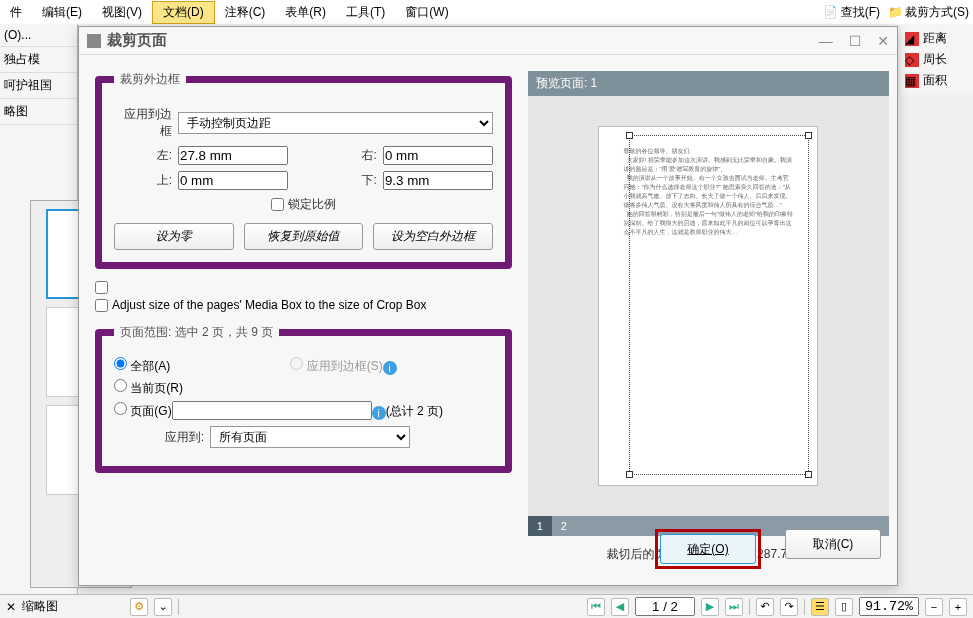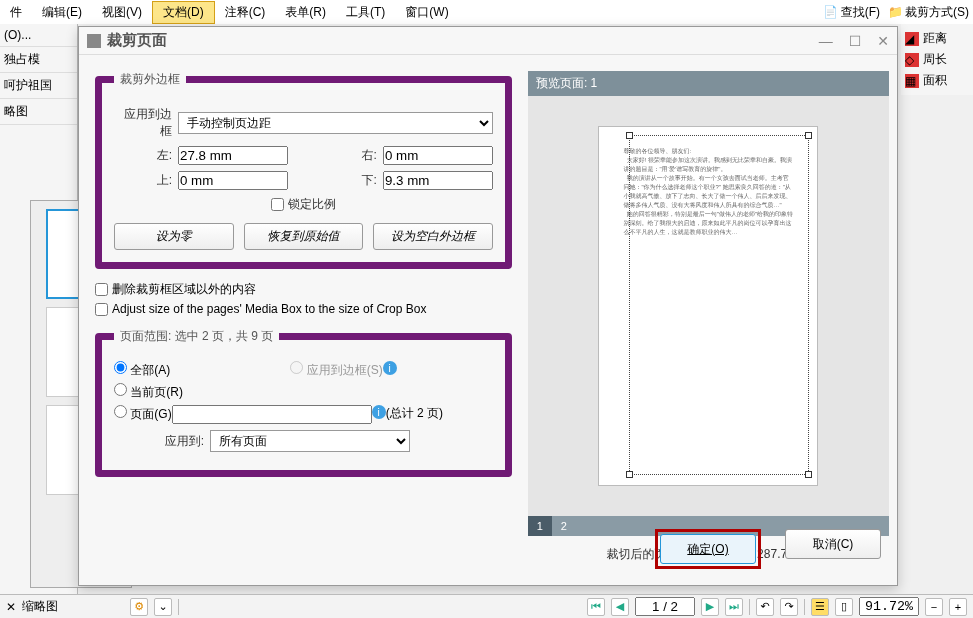--- a/index.html
+++ b/index.html
@@ -40,21 +40,21 @@
 input[type="text"].fld, select.fld { height: 22px; border: 1px solid #999; background: #fff; font-size: 12px; padding: 0 4px; }
 .fld-w1 { width: 110px; }
 .fld-w2 { width: 200px; }
 .fld-full { flex: 1; }
 .chk { display: flex; align-items: center; gap: 4px; font-size: 12px; }
 
 .btn { border: 1px solid #999; background: linear-gradient(#fff,#eee); font-size: 12px; padding: 4px 10px; border-radius: 3px; }
 .btn-row { display: flex; gap: 10px; margin-top: 10px; }
 .btn-row .btn { flex: 1; text-align: center; font-style: italic; }
 
-.radio-row { display: flex; align-items: flex-start; gap: 0; font-size: 12px; margin: 4px 0; }
+.radio-row { display: flex; align-items: flex-end; gap: 0; font-size: 12px; margin: 4px 0; }
 .radio-row input[type="radio"] { margin: 0; }
 
 .info-icon { width: 14px; height: 14px; border-radius: 50%; background: #3da0e3; color: #fff; font-size: 10px; display: inline-flex; align-items: center; justify-content: center; }
 
 .preview-hdr { background: #7e909a; color: #fff; font-size: 12px; padding: 4px 8px; }
 .preview-pane { background: #e5e5e5; height: 420px; display: flex; align-items: center; justify-content: center; position: relative; }
 .preview-page { width: 220px; height: 360px; background: #fff; border: 1px solid #bbb; position: relative; padding: 20px 24px; font-size: 6px; color: #666; line-height: 1.5; overflow: hidden; }
 .preview-page .crop-rect { position: absolute; left: 30px; top: 8px; right: 8px; bottom: 10px; border: 1px dotted #444; }
 .crop-handle { position: absolute; width: 7px; height: 7px; background: #fff; border: 1px solid #333; }
 .h-tl { left: -4px; top: -4px; } .h-tr { right: -4px; top: -4px; } .h-bl { left: -4px; bottom: -4px; } .h-br { right: -4px; bottom: -4px; }
@@ -160,21 +160,20 @@
         </div>
         <div class="btn-row">
           <button class="btn">设为零</button>
           <button class="btn">恢复到原始值</button>
           <button class="btn">设为空白外边框</button>
         </div>
       </fieldset>
 
       <div class="chk" style="margin:4px 0">
           <input type="checkbox" style=""> 
-          <span>删除裁剪框区域以外的内容</span>
         </div>
       <div class="chk" style="margin:4px 0 12px 0">
           <input type="checkbox" style=""> 
           <span>Adjust size of the pages' Media Box to the size of Crop Box</span>
         </div>
 
       <fieldset class="grp">
         <legend>页面范围: 选中 2 页，共 9 页</legend>
         <div class="radio-row">
           <label><input type="radio" name="r" checked="" style=""> <span>全部(A)</span></label>

